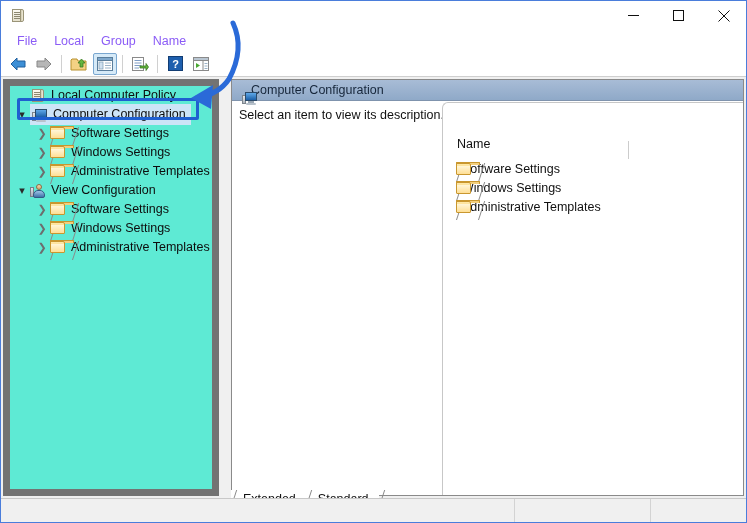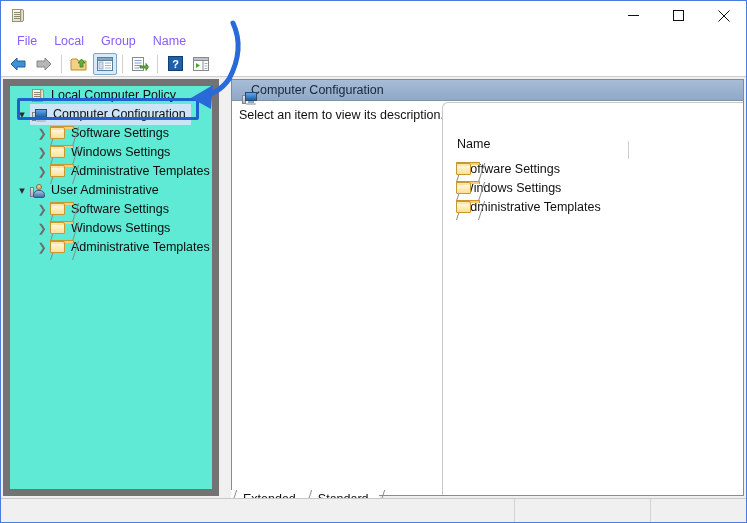--- a/index.html
+++ b/index.html
@@ -615,21 +615,21 @@
         <span class="tw-exp">
             <span class="chev-down">▾</span>
           </span>
         <span class="tw-icon">
           <span class="usr">
             <span class="tower2"></span>
             <span class="head"></span>
             <span class="torso"></span>
           </span>
         </span>
-        <span class="tw-label">User Administrative</span>
+        <span class="tw-label">View Configuration</span>
       </div>
 
       <div class="tree-row" style="padding-left:24px;">
         <span class="tw-exp">
             <span class="chev">❯</span>
           </span>
         <span class="tw-icon">
           <span class="folder"><span class="tab"></span><span class="back"></span><span class="face"></span></span>
         </span>
         <span class="tw-label">Software Settings</span>

